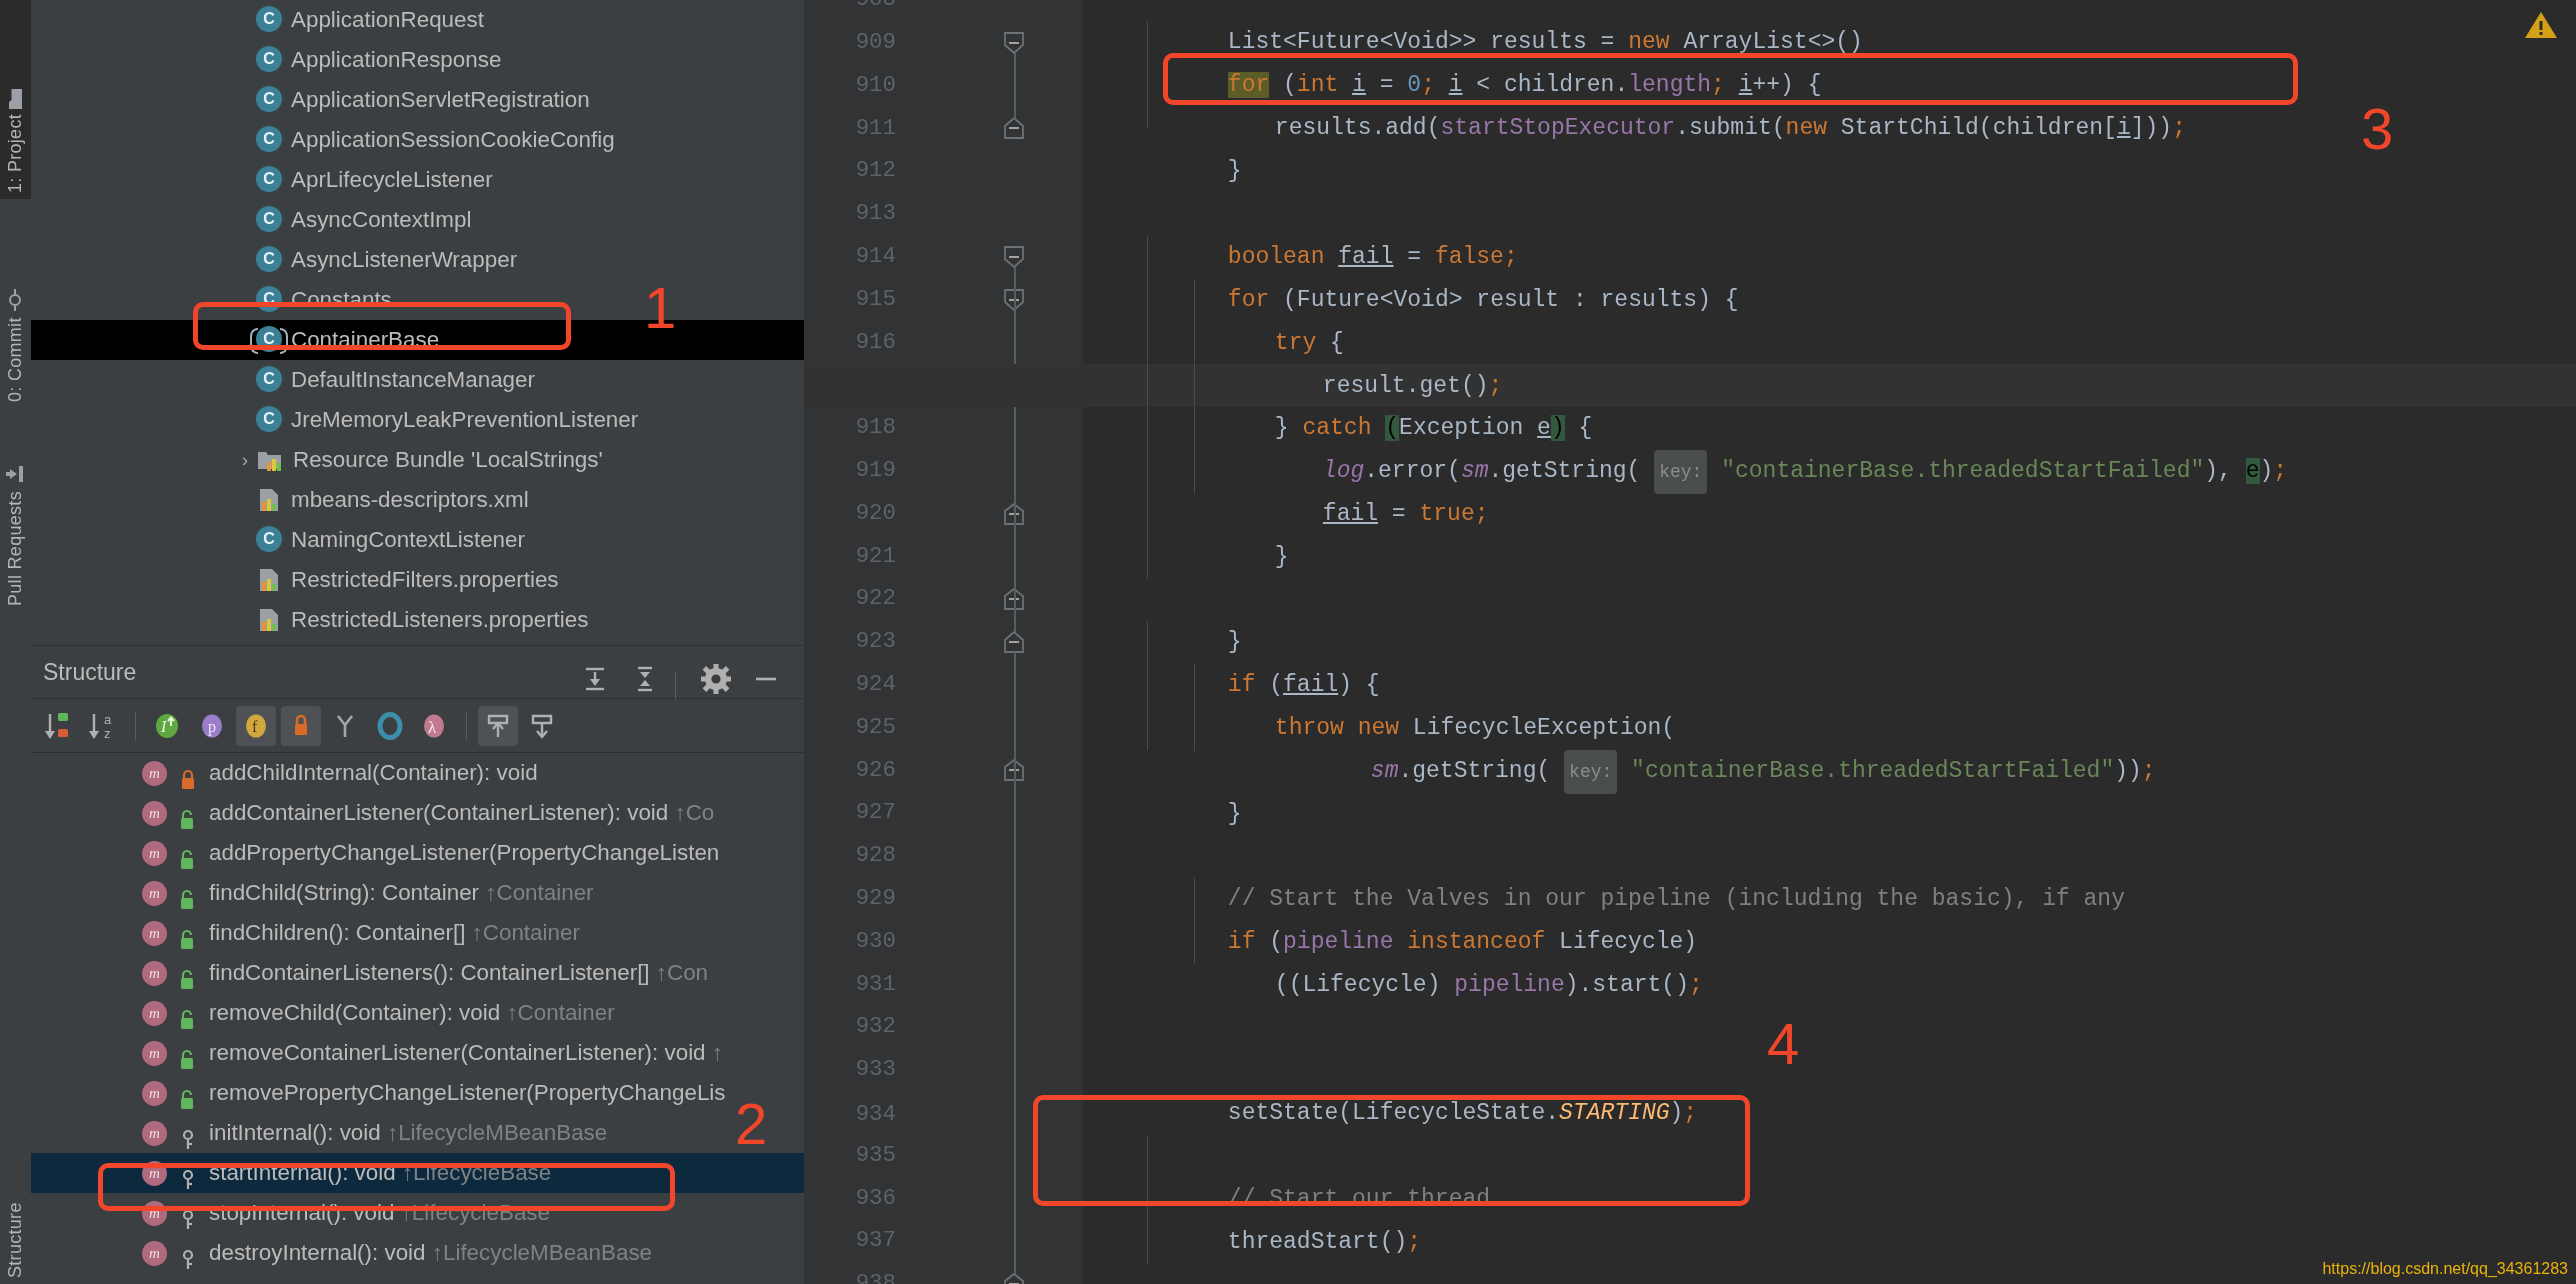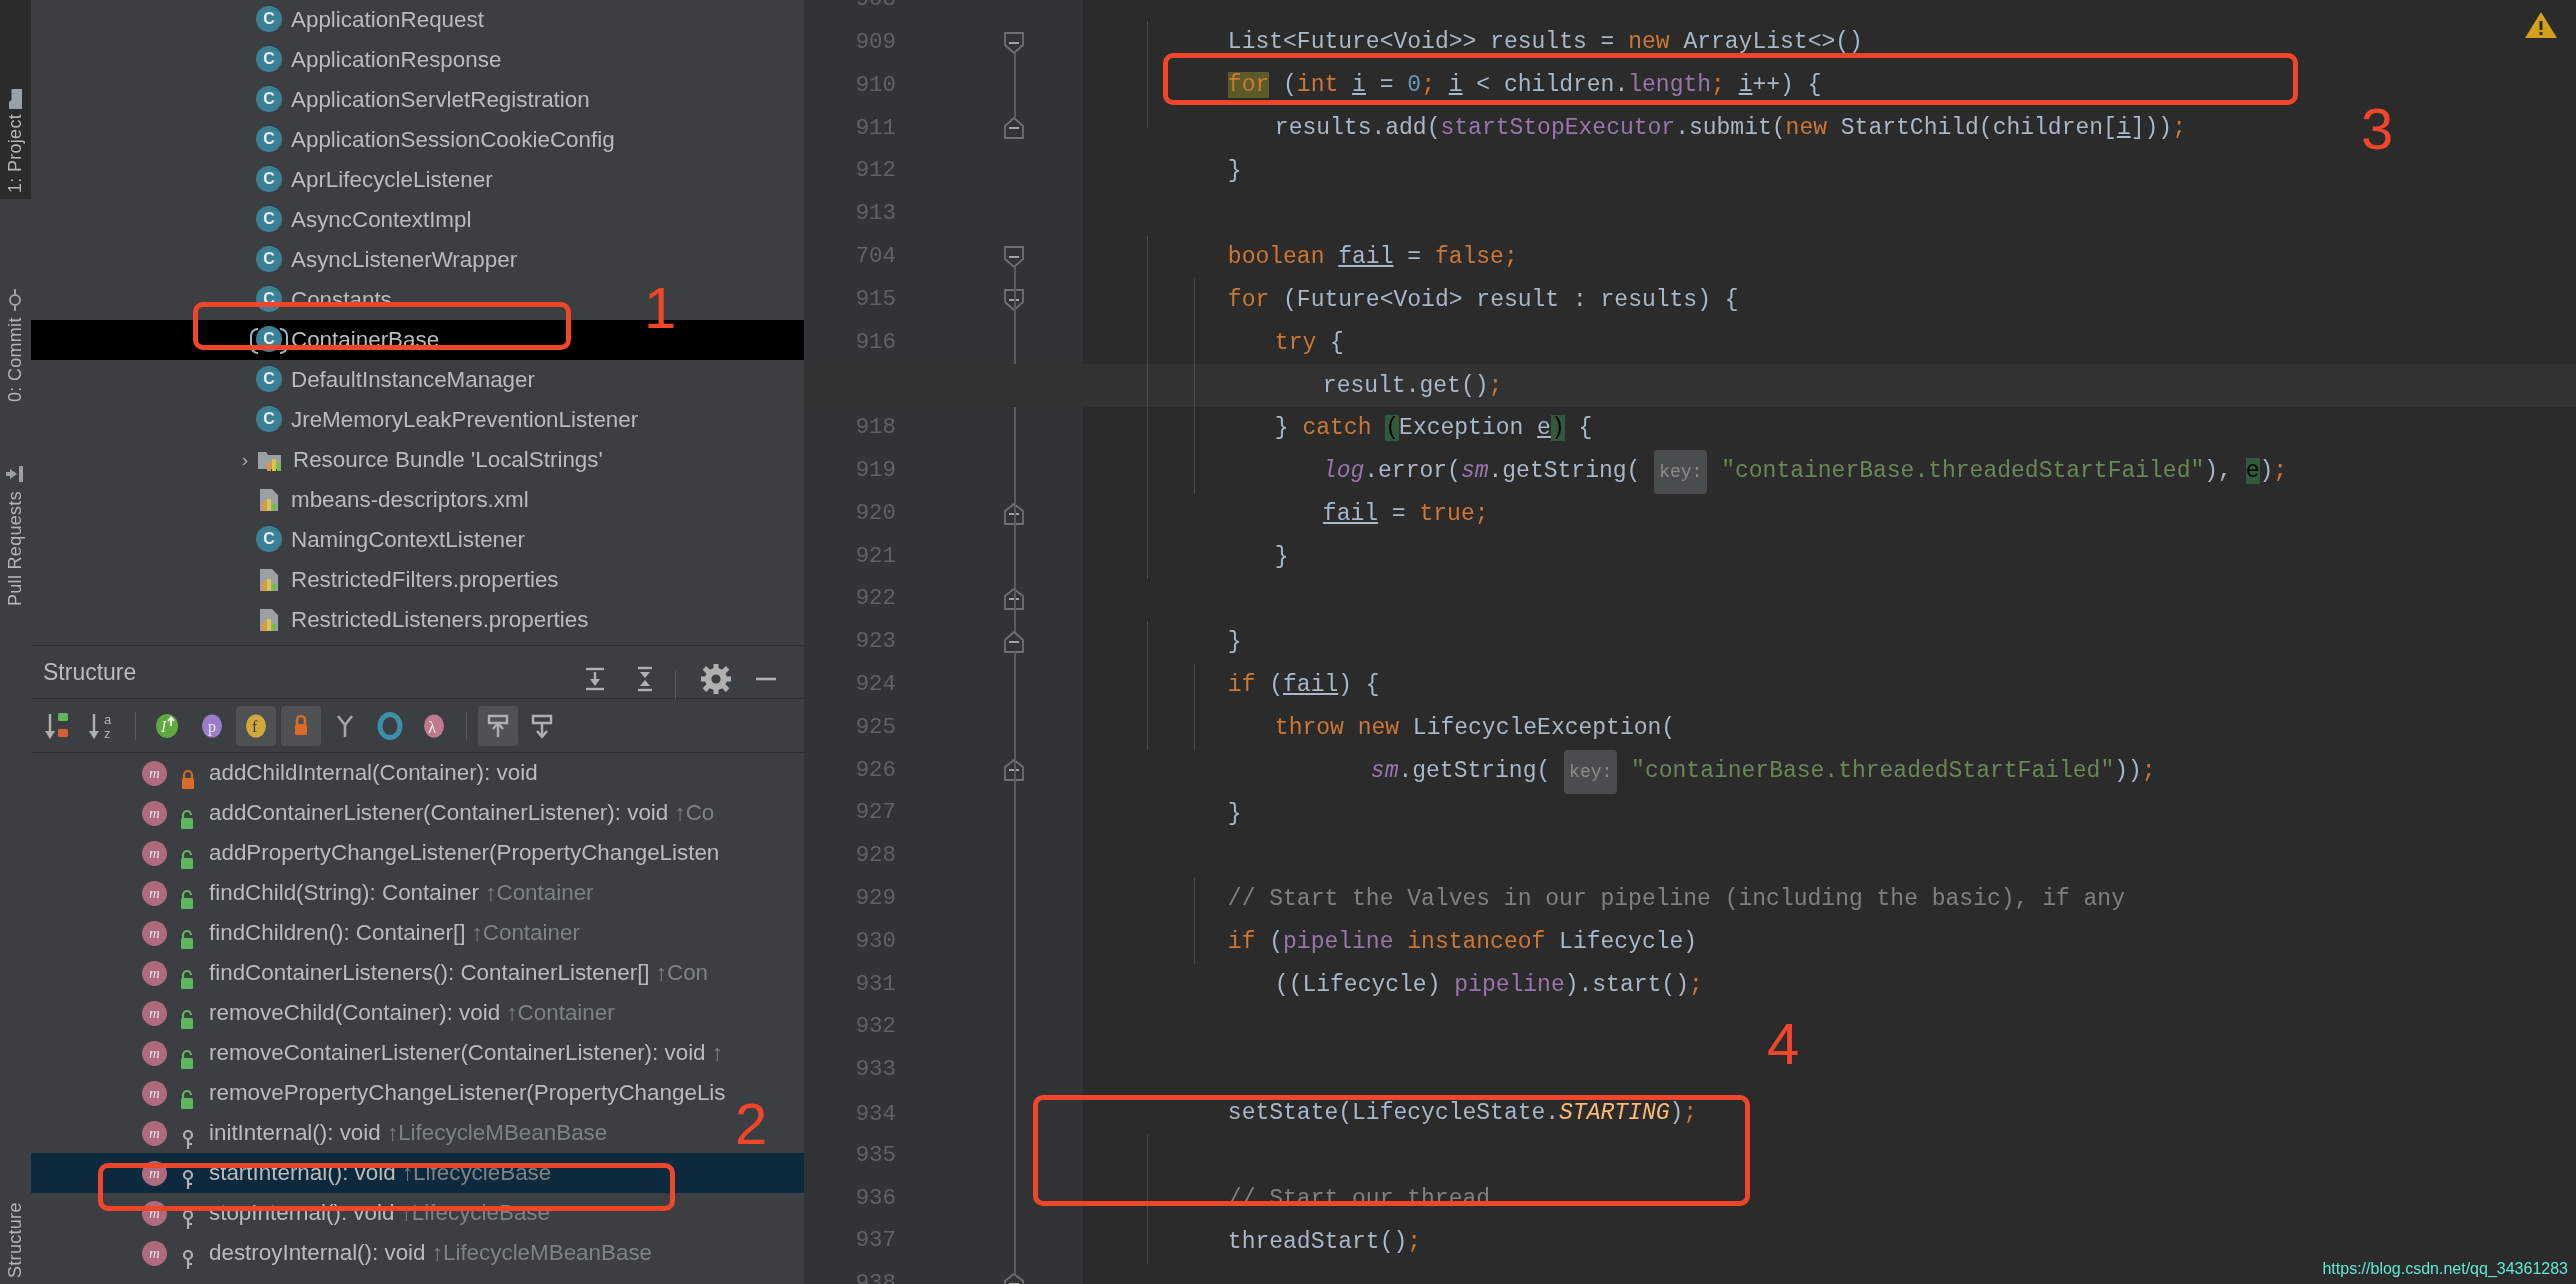--- a/index.html
+++ b/index.html
@@ -155,21 +155,21 @@
   .anno{
     position:absolute;border:5px solid #f2462a;border-radius:10px;
     box-sizing:border-box;pointer-events:none;
   }
   .num-anno{
     position:absolute;color:#f2462a;font-size:58px;
     font-family:"Liberation Sans",sans-serif;font-weight:300;
     line-height:1;
   }
   #watermark{
-    position:absolute;right:8px;bottom:6px;color:#5eead4;font-size:16px;
+    position:absolute;right:8px;bottom:6px;color:#eab308;font-size:16px;
     font-family:"Liberation Sans",sans-serif;
   }
   #warn{position:absolute;right:18px;top:10px;width:34px;height:30px;}
 </style>
 </head>
 <body>
 
 <div id="leftstrip">
   <div class="vtab sel" style="top:0;height:199px;">
     <span>1: Project</span>
@@ -442,21 +442,21 @@
 </div>
 
 <div id="editor">
   <div id="gutter">
       <div class="ln" style="top: -22px; line-height: 43px;">908</div>
       <div class="ln" style="top: 21px; line-height: 43px;">909</div>
       <div class="ln" style="top: 64px; line-height: 43px;">910</div>
       <div class="ln" style="top: 107px; line-height: 43px;">911</div>
       <div class="ln" style="top: 149px; line-height: 43px;">912</div>
       <div class="ln" style="top: 192px; line-height: 43px;">913</div>
-      <div class="ln" style="top: 235px; line-height: 43px;">704</div>
+      <div class="ln" style="top: 235px; line-height: 43px;">914</div>
       <div class="ln" style="top: 278px; line-height: 43px;">915</div>
       <div class="ln" style="top: 321px; line-height: 43px;">916</div>
       <div class="ln cur" style="top: 363px; line-height: 43px;">917</div>
       <div class="ln" style="top: 406px; line-height: 43px;">918</div>
       <div class="ln" style="top: 449px; line-height: 43px;">919</div>
       <div class="ln" style="top: 492px; line-height: 43px;">920</div>
       <div class="ln" style="top: 535px; line-height: 43px;">921</div>
       <div class="ln" style="top: 577px; line-height: 43px;">922</div>
       <div class="ln" style="top: 620px; line-height: 43px;">923</div>
       <div class="ln" style="top: 663px; line-height: 43px;">924</div>

